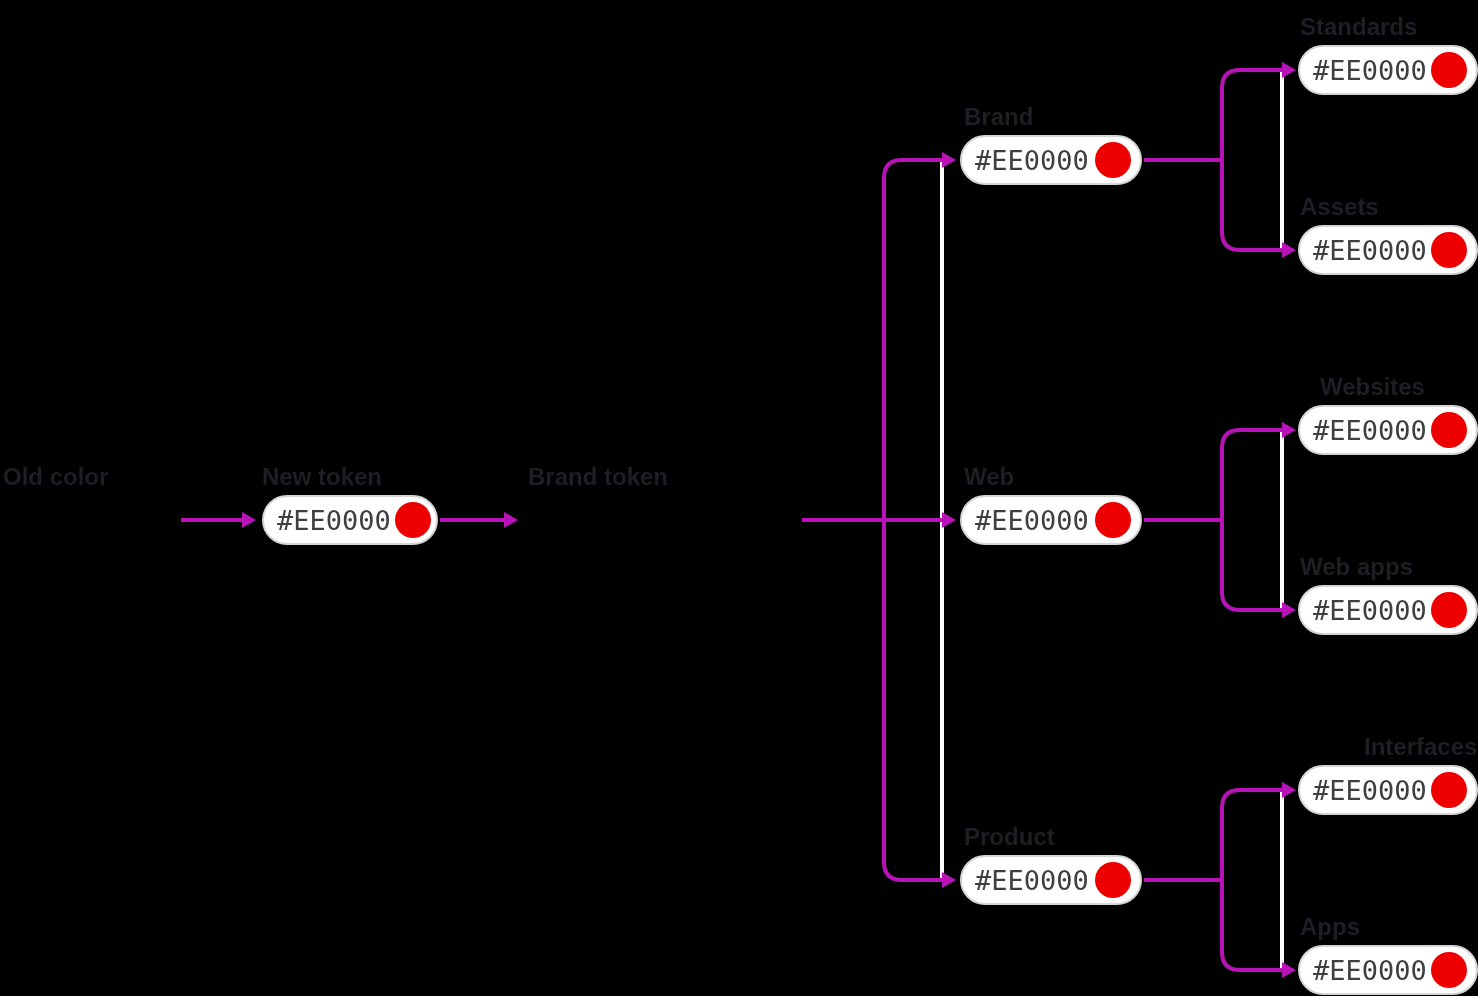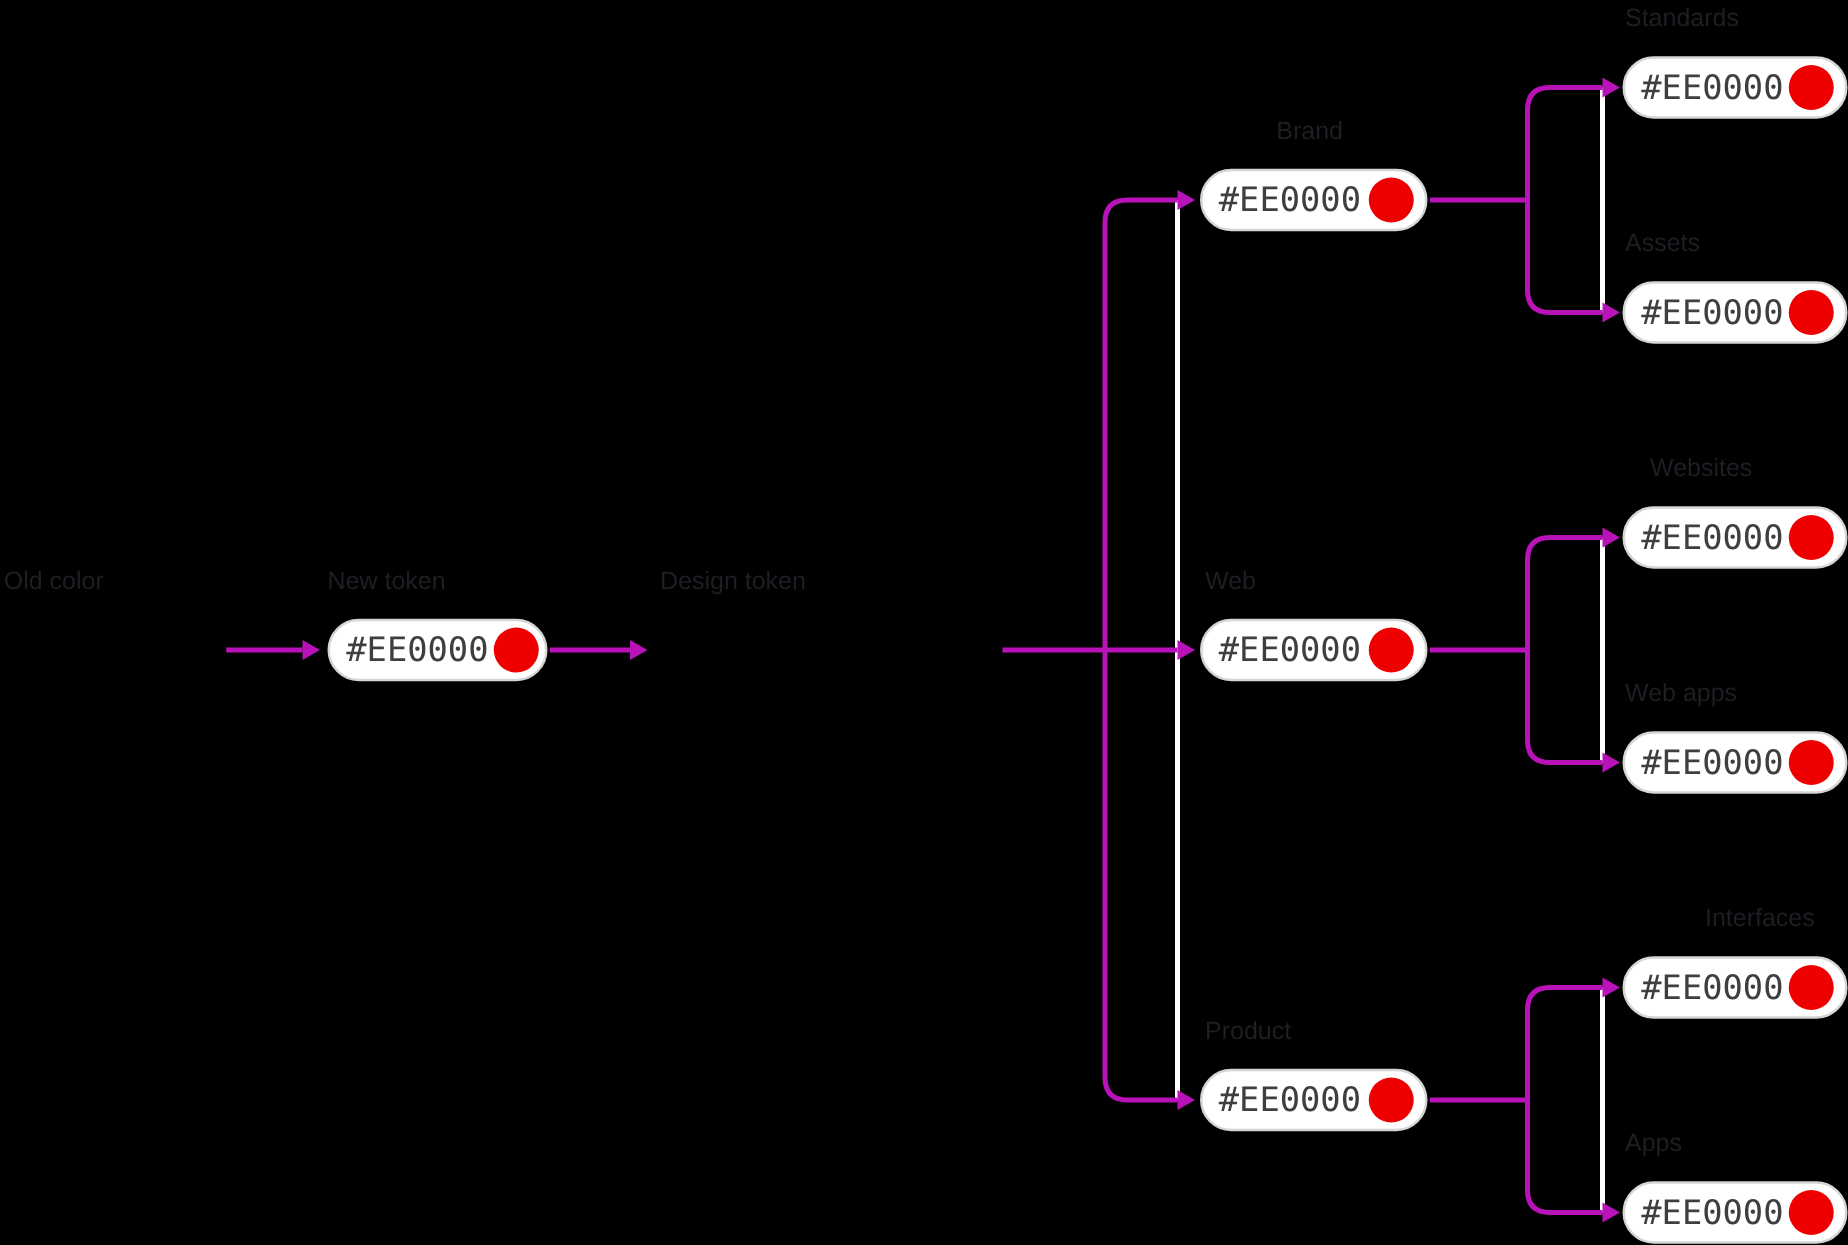--- a/index.html
+++ b/index.html
@@ -28,25 +28,26 @@
     width: 1478px; height: 996px;
     display: block;
   }
   .rail { stroke: var(--c-rail); stroke-width: 4; fill: none; }
   .wire { stroke: var(--c-magenta); stroke-width: 4; fill: none; }
   .head { fill: var(--c-magenta); stroke: none; }
 
   .node-label {
     position: absolute;
     font-family: "Liberation Sans", sans-serif;
-    font-size: 20px;
+    font-size: 24px;
     line-height: 30px;
-    font-weight: 400;
+    font-weight: 700;
     color: var(--c-label);
     white-space: nowrap;
+    margin-top: 12px;
   }
 
   .pill {
     position: absolute;
     height: 50px;
     background: var(--c-pill-bg);
     border: 2px solid var(--c-pill-border);
     border-radius: 26px;
     display: flex;
     align-items: center;
@@ -115,23 +116,23 @@
   </svg>
 
   <div class="node-label" style="left:3px;top:450px">Old color</div>
 
   <div class="node-label" style="left:262px;top:450px">New token</div>
   <div class="pill" style="left:262px;top:495px;width:176px">
     <span class="pill-value">#EE0000</span>
     <span class="dot" style="background: rgb(238, 0, 0);"></span>
   </div>
 
-  <div class="node-label" style="left:528px;top:450px">Design token</div>
+  <div class="node-label" style="left:528px;top:450px">Brand token</div>
 
-  <div class="node-label" style="left:1021px;top:90px">Brand</div>
+  <div class="node-label" style="left:964px;top:90px">Brand</div>
   <div class="pill" style="left:960px;top:135px;width:182px">
     <span class="pill-value">#EE0000</span>
     <span class="dot" style="background: rgb(238, 0, 0);"></span>
   </div>
 
   <div class="node-label" style="left:964px;top:450px">Web</div>
   <div class="pill" style="left:960px;top:495px;width:182px">
     <span class="pill-value">#EE0000</span>
     <span class="dot" style="background: rgb(238, 0, 0);"></span>
   </div>

